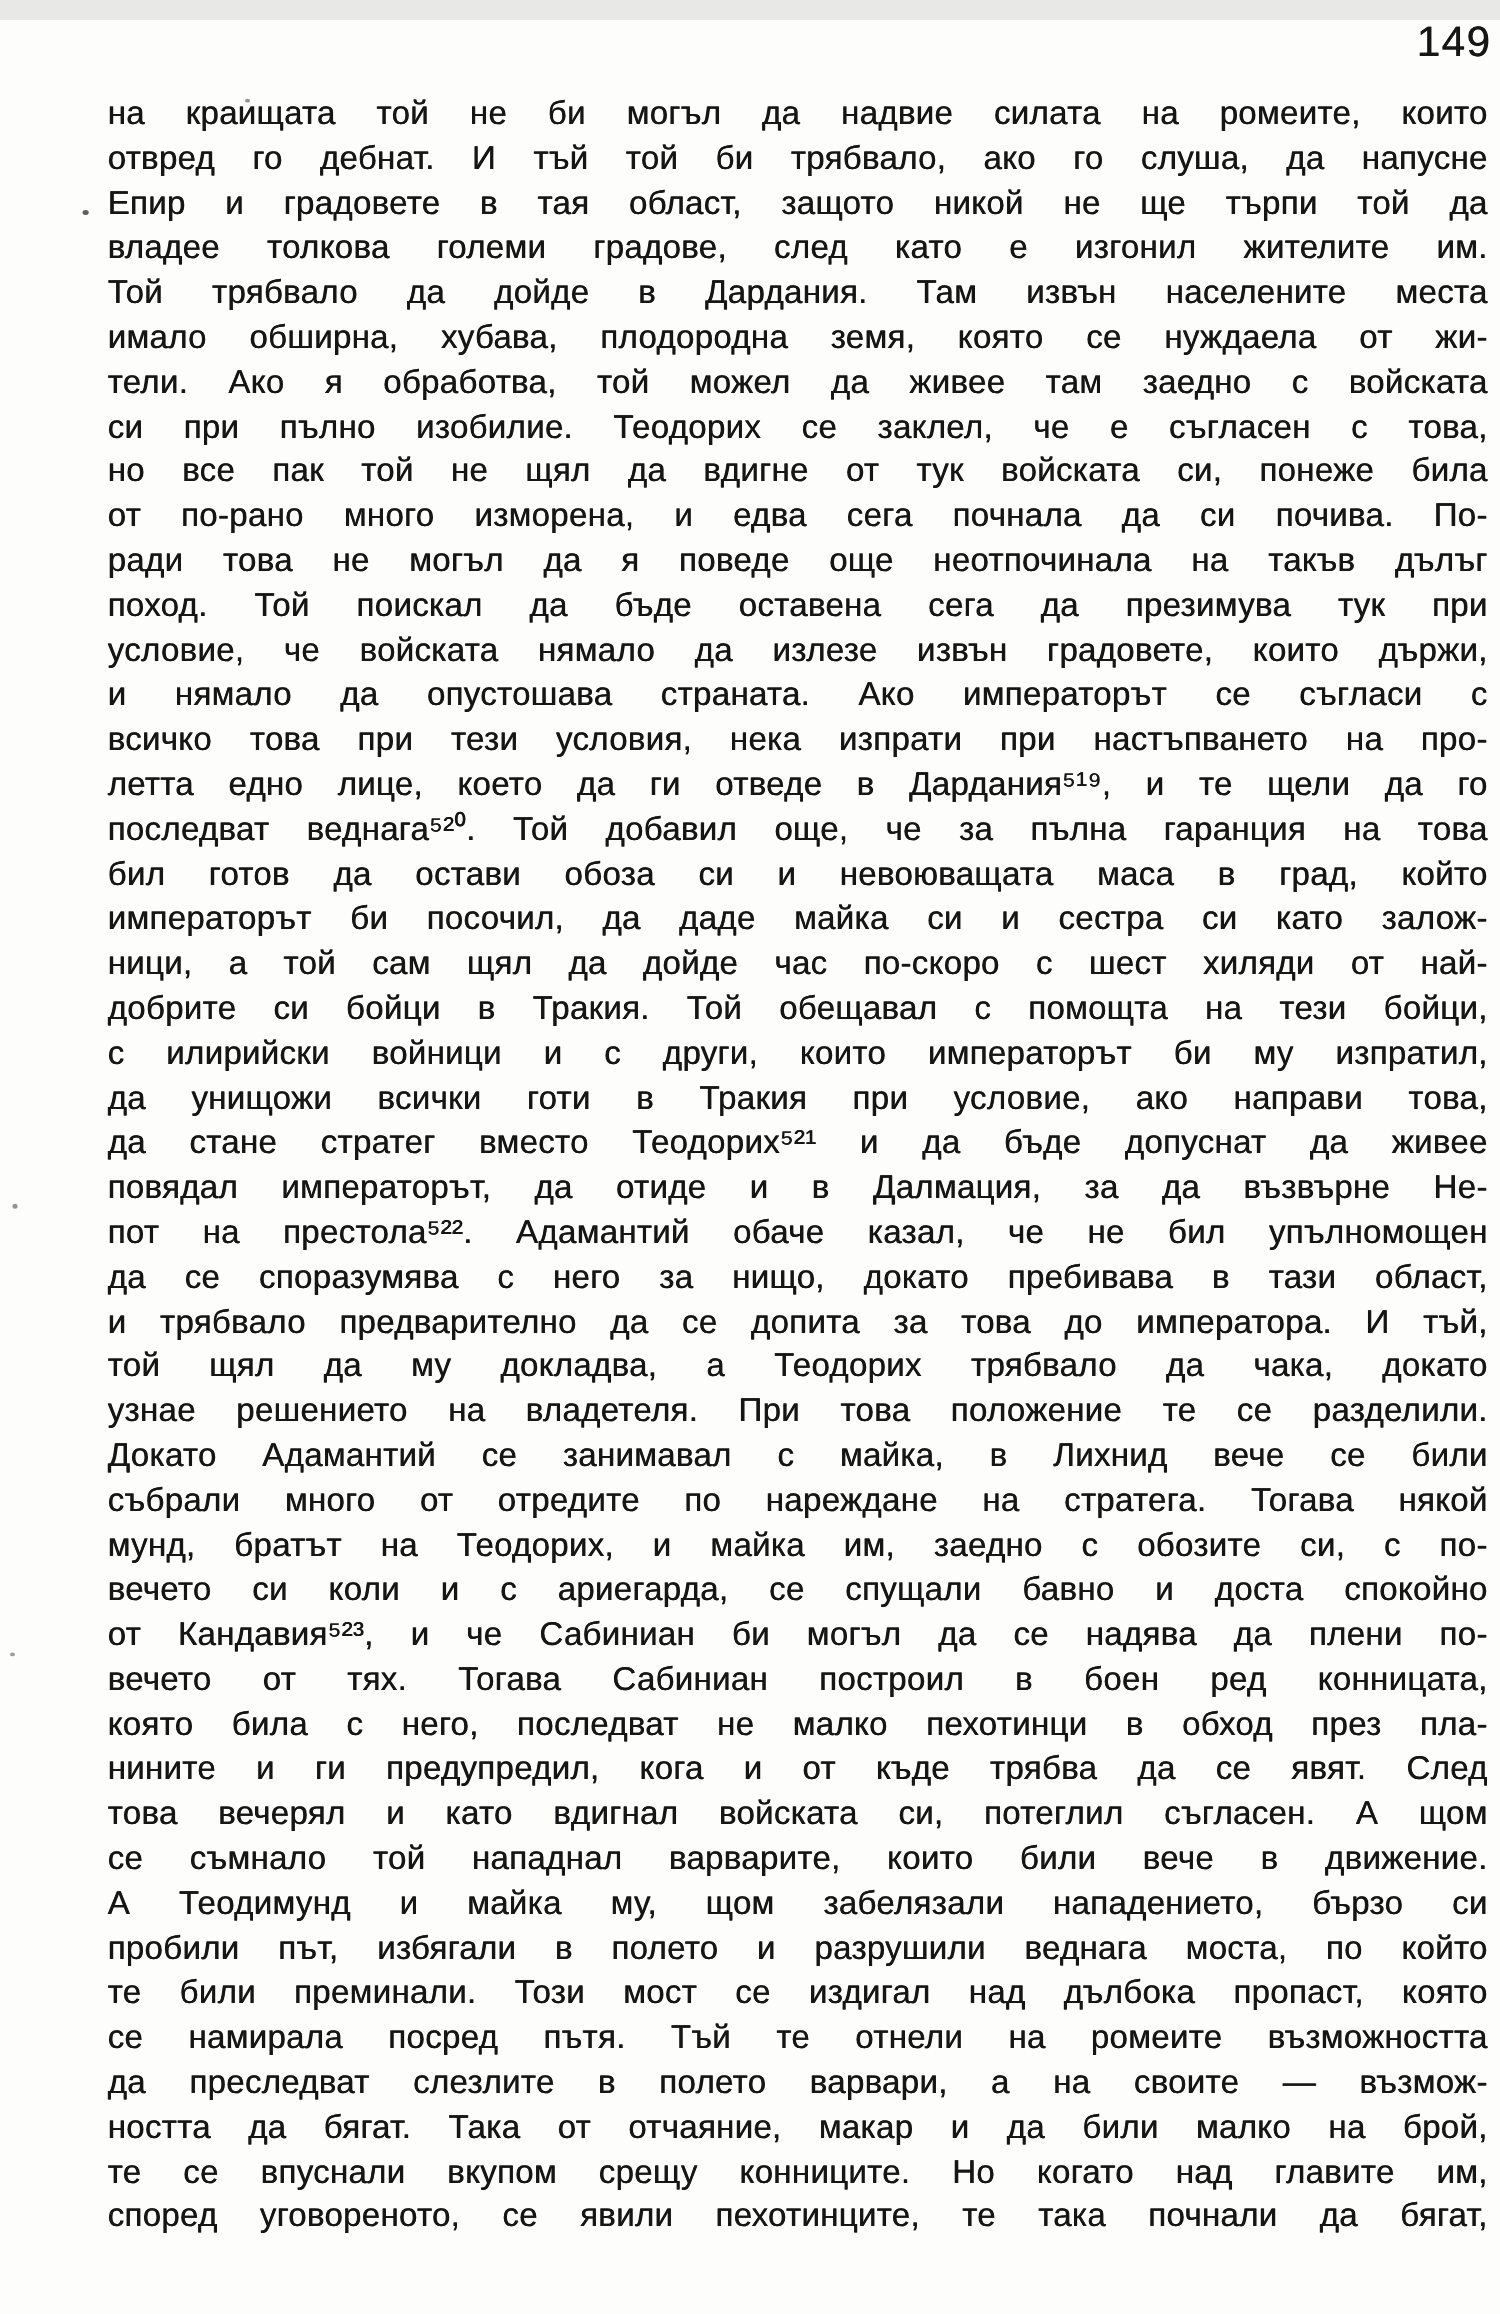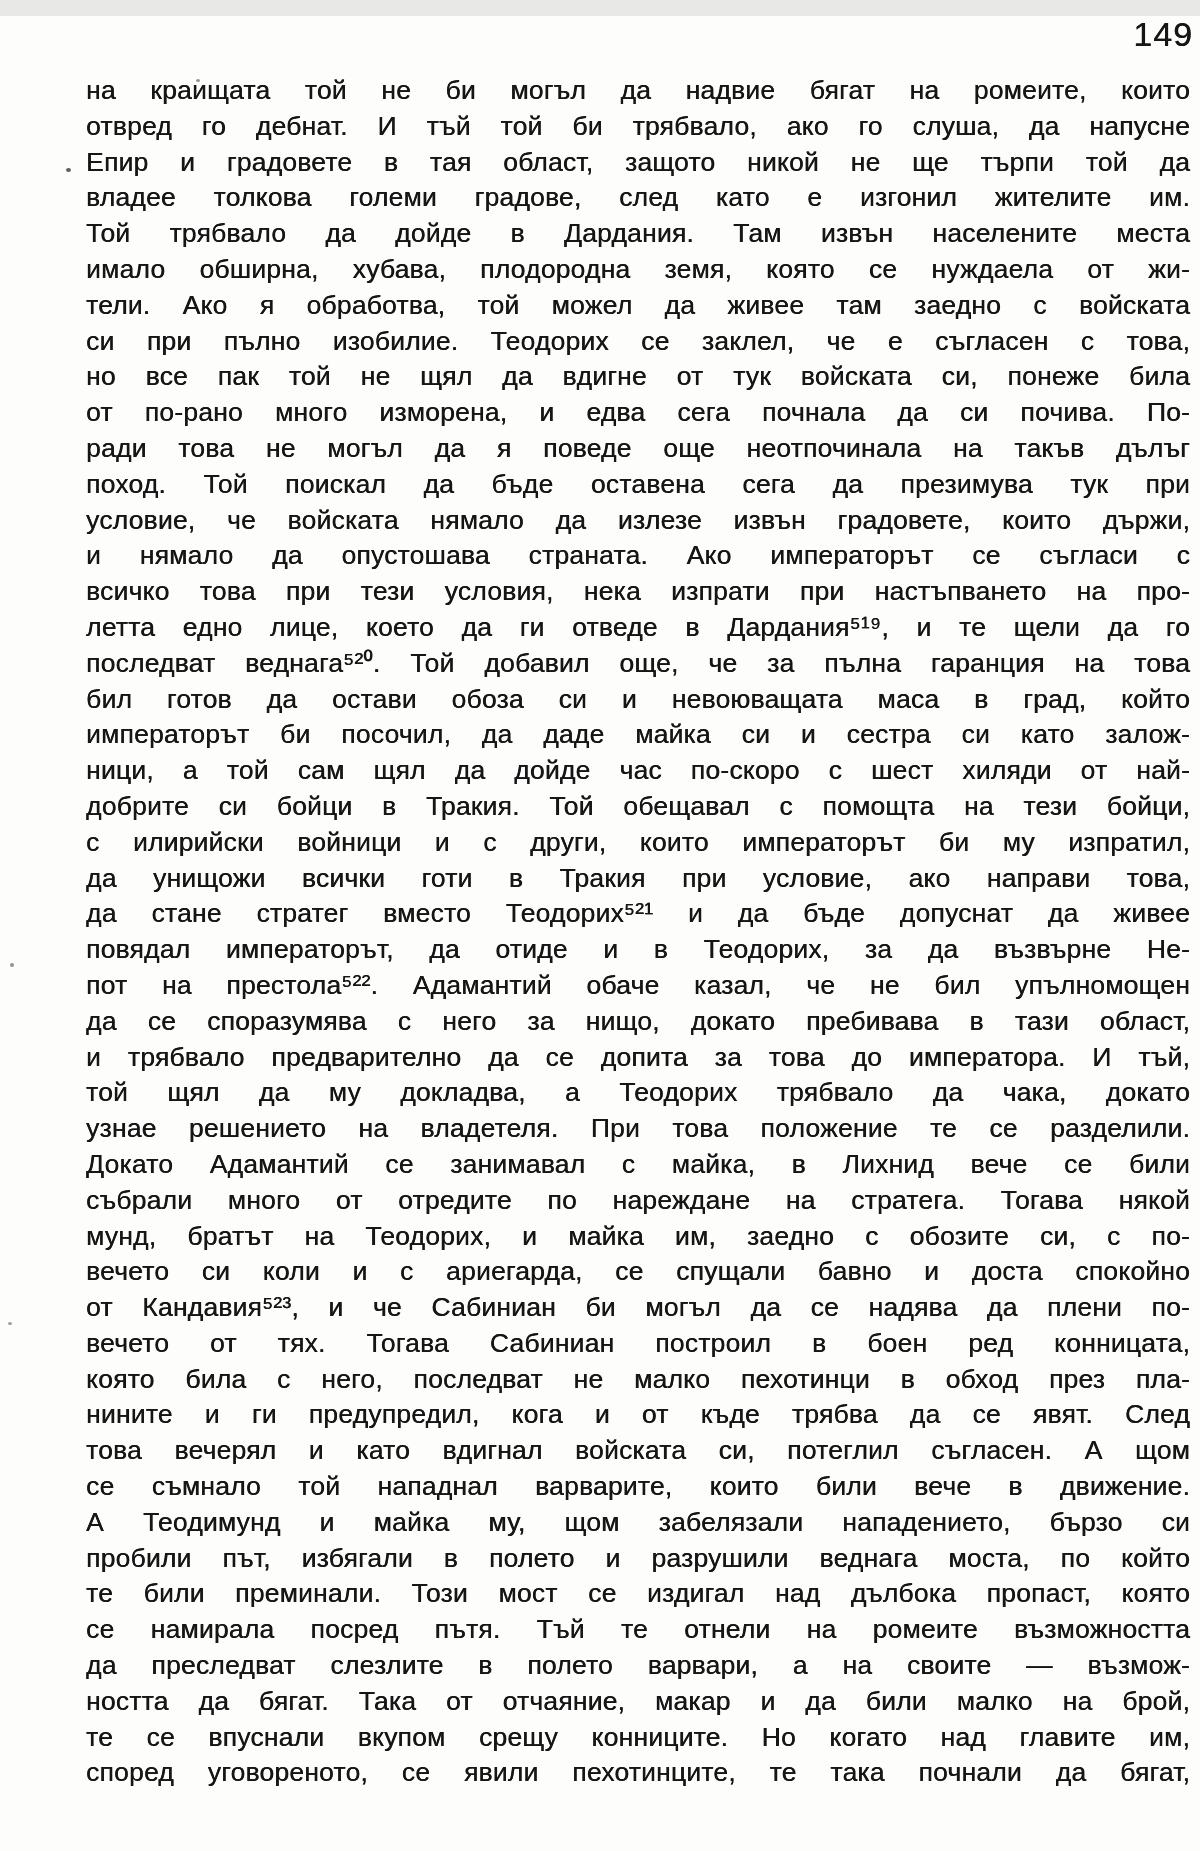--- a/index.html
+++ b/index.html
@@ -57,21 +57,21 @@
   .dot-3 { left: 8px;   top: 1306px; width: 4px; height: 3px; opacity: 0.45; }
   .dot-4 { left: 196px; top: 63px;   width: 4px; height: 3px; opacity: 0.5; }
 </style>
 </head>
 <body>
 
 <div class="page">
   <div class="page-number">149</div>
 
   <div class="text-block">
-      <div class="text-line">на краищата той не би могъл да надвие бягат на ромеите, които</div>
+      <div class="text-line">на краищата той не би могъл да надвие силата на ромеите, които</div>
       <div class="text-line">отвред го дебнат. И тъй той би трябвало, ако го слуша, да напусне</div>
       <div class="text-line">Епир и градовете в тая област, защото никой не ще търпи той да</div>
       <div class="text-line">владее толкова големи градове, след като е изгонил жителите им.</div>
       <div class="text-line">Той трябвало да дойде в Дардания. Там извън населените места</div>
       <div class="text-line">имало обширна, хубава, плодородна земя, която се нуждаела от жи-</div>
       <div class="text-line">тели. Ако я обработва, той можел да живее там заедно с войската</div>
       <div class="text-line">си при пълно изобилие. Теодорих се заклел, че е съгласен с това,</div>
       <div class="text-line">но все пак той не щял да вдигне от тук войската си, понеже била</div>
       <div class="text-line">от по-рано много изморена, и едва сега почнала да си почива. По-</div>
       <div class="text-line">ради това не могъл да я поведе още неотпочинала на такъв дълъг</div>
@@ -81,21 +81,21 @@
       <div class="text-line">всичко това при тези условия, нека изпрати при настъпването на про-</div>
       <div class="text-line">летта едно лице, което да ги отведе в Дардания⁵¹⁹, и те щели да го</div>
       <div class="text-line">последват веднага⁵²⁰. Той добавил още, че за пълна гаранция на това</div>
       <div class="text-line">бил готов да остави обоза си и невоюващата маса в град, който</div>
       <div class="text-line">императорът би посочил, да даде майка си и сестра си като залож-</div>
       <div class="text-line">ници, а той сам щял да дойде час по-скоро с шест хиляди от най-</div>
       <div class="text-line">добрите си бойци в Тракия. Той обещавал с помощта на тези бойци,</div>
       <div class="text-line">с илирийски войници и с други, които императорът би му изпратил,</div>
       <div class="text-line">да унищожи всички готи в Тракия при условие, ако направи това,</div>
       <div class="text-line">да стане стратег вместо Теодорих⁵²¹ и да бъде допуснат да живее</div>
-      <div class="text-line">повядал императорът, да отиде и в Теодорих, за да възвърне Не-</div>
+      <div class="text-line">повядал императорът, да отиде и в Далмация, за да възвърне Не-</div>
       <div class="text-line">пот на престола⁵²². Адамантий обаче казал, че не бил упълномощен</div>
       <div class="text-line">да се споразумява с него за нищо, докато пребивава в тази област,</div>
       <div class="text-line">и трябвало предварително да се допита за това до императора. И тъй,</div>
       <div class="text-line">той щял да му докладва, а Теодорих трябвало да чака, докато</div>
       <div class="text-line">узнае решението на владетеля. При това положение те се разделили.</div>
       <div class="text-line">Докато Адамантий се занимавал с майка, в Лихнид вече се били</div>
       <div class="text-line">събрали много от отредите по нареждане на стратега. Тогава някой</div>
       <div class="text-line">мунд, братът на Теодорих, и майка им, заедно с обозите си, с по-</div>
       <div class="text-line">вечето си коли и с ариегарда, се спущали бавно и доста спокойно</div>
       <div class="text-line">от Кандавия⁵²³, и че Сабиниан би могъл да се надява да плени по-</div>

